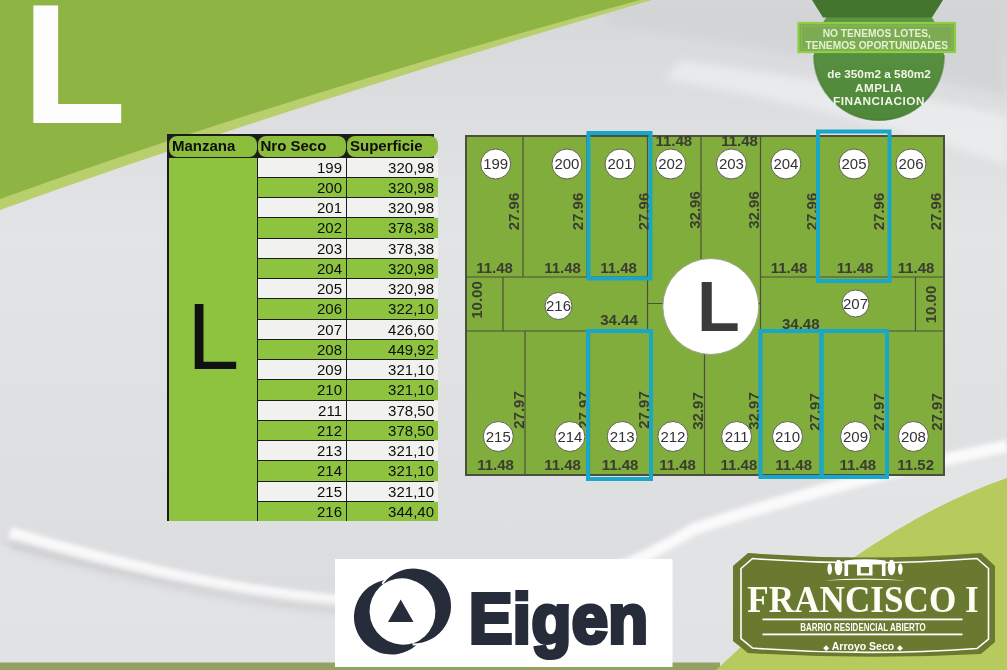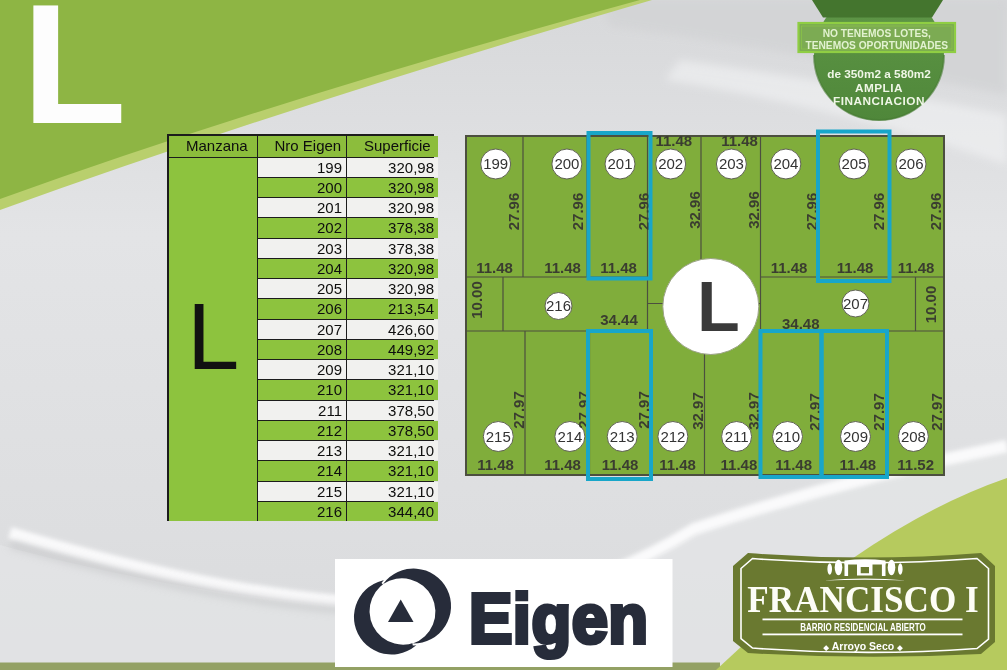--- a/index.html
+++ b/index.html
@@ -4,21 +4,21 @@
 <style>
   html,body{margin:0;padding:0;}
   #page{position:relative;width:1007px;height:670px;overflow:hidden;background:#dfe0e2;font-family:"Liberation Sans",sans-serif;}
   svg{position:absolute;left:0;top:0;}
   .lyr{position:absolute;left:0;top:0;width:1007px;height:670px;}
   #tbl{position:absolute;left:167px;top:134px;width:267px;height:387px;
     display:grid;grid-template-columns:87.5px 88.5px 91px;
     grid-template-rows:20.5px repeat(18,19.25px);gap:1px;
     background:#1c1c1c;border:2px solid #1c1c1c;box-sizing:border-box;
     font-size:15px;color:#0e0e0e;}
-  #tbl .th{background:#8cbd3c;font-weight:normal;padding-left:17px;line-height:20.5px;}
+  #tbl .th{background:#8cbd3c;font-weight:bold;padding-left:3px;line-height:20.5px;border-radius:8px;}
   #tbl .mz{grid-column:1;grid-row:2/20;background:#8dc33e;position:relative;}
   #tbl .mz span{position:absolute;left:18px;top:132px;font-size:94px;line-height:94px;color:#111;}
   #tbl .td{text-align:right;padding-right:4px;line-height:19.5px;}
   #tbl .w{background:#f1f1ef;}
   #tbl .g{background:#8dc33e;}
 </style>
 </head>
 <body>
 <div id="page">
 
@@ -67,21 +67,21 @@
   <text x="22" y="123" font-size="171" font-weight="bold" fill="#fdfdfd">L</text>
 
   <rect x="0" y="662.5" width="720" height="8" fill="#93a164"></rect>
 
   <path d="M716,670 Q870,525 1007,478 L1007,670 Z" fill="#b6ca5e"></path>
 </svg>
 
 <div id="tbl">
 
   <div class="th" style="grid-column:1">Manzana</div>
-  <div class="th" style="grid-column:2">Nro Eigen</div>
+  <div class="th" style="grid-column:2">Nro Seco</div>
   <div class="th" style="grid-column:3">Superficie</div>
 
   <div class="mz">
         <span>L</span>
       </div>
 
   <div class="td w">199</div>
       <div class="td w">320,98</div>
 
   <div class="td g">200</div>
@@ -96,21 +96,21 @@
   <div class="td w">203</div>
       <div class="td w">378,38</div>
 
   <div class="td g">204</div>
       <div class="td g">320,98</div>
 
   <div class="td w">205</div>
       <div class="td w">320,98</div>
 
   <div class="td g">206</div>
-      <div class="td g">213,54</div>
+      <div class="td g">322,10</div>
 
   <div class="td w">207</div>
       <div class="td w">426,60</div>
 
   <div class="td g">208</div>
       <div class="td g">449,92</div>
 
   <div class="td w">209</div>
       <div class="td w">321,10</div>
 

